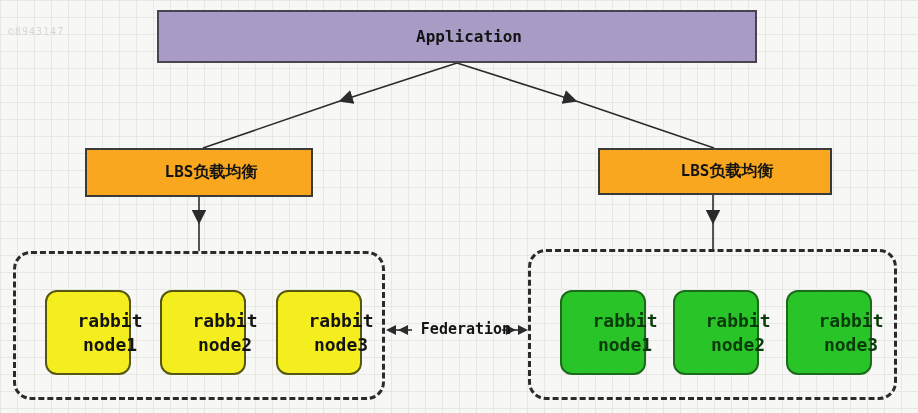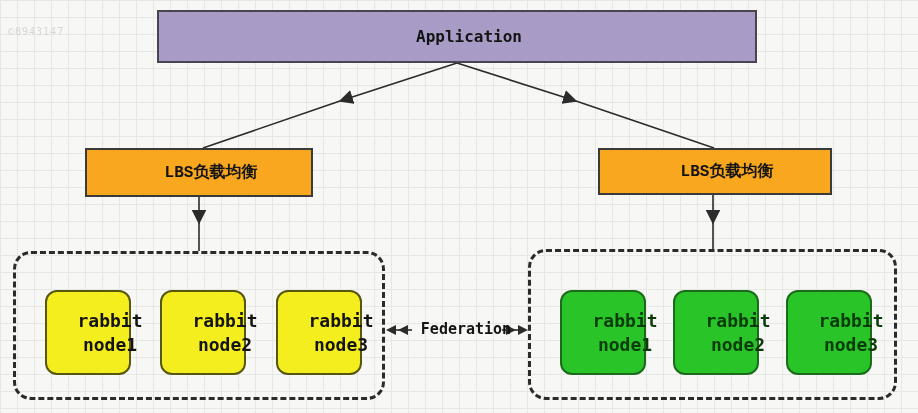--- a/index.html
+++ b/index.html
@@ -42,21 +42,20 @@
     left: 157px; top: 10px;
     width: 600px; height: 53px;
     background: #a89cc6;
     border: 2px solid #49444f;
     font-size: 16px;
   }
   .lbs-box {
     background: #f9a71f;
     border: 2px solid #3a3a3a;
     font-size: 16px;
-    font-family: Liberation Mono, monospace;
   }
   .lbs-left  { left: 85px;  top: 148px; width: 228px; height: 49px; }
   .lbs-right { left: 598px; top: 148px; width: 234px; height: 47px; }
   .cluster {
     position: absolute;
     box-sizing: border-box;
     border: 3px dashed #2b2b2b;
     border-radius: 18px;
     background: transparent;
   }

